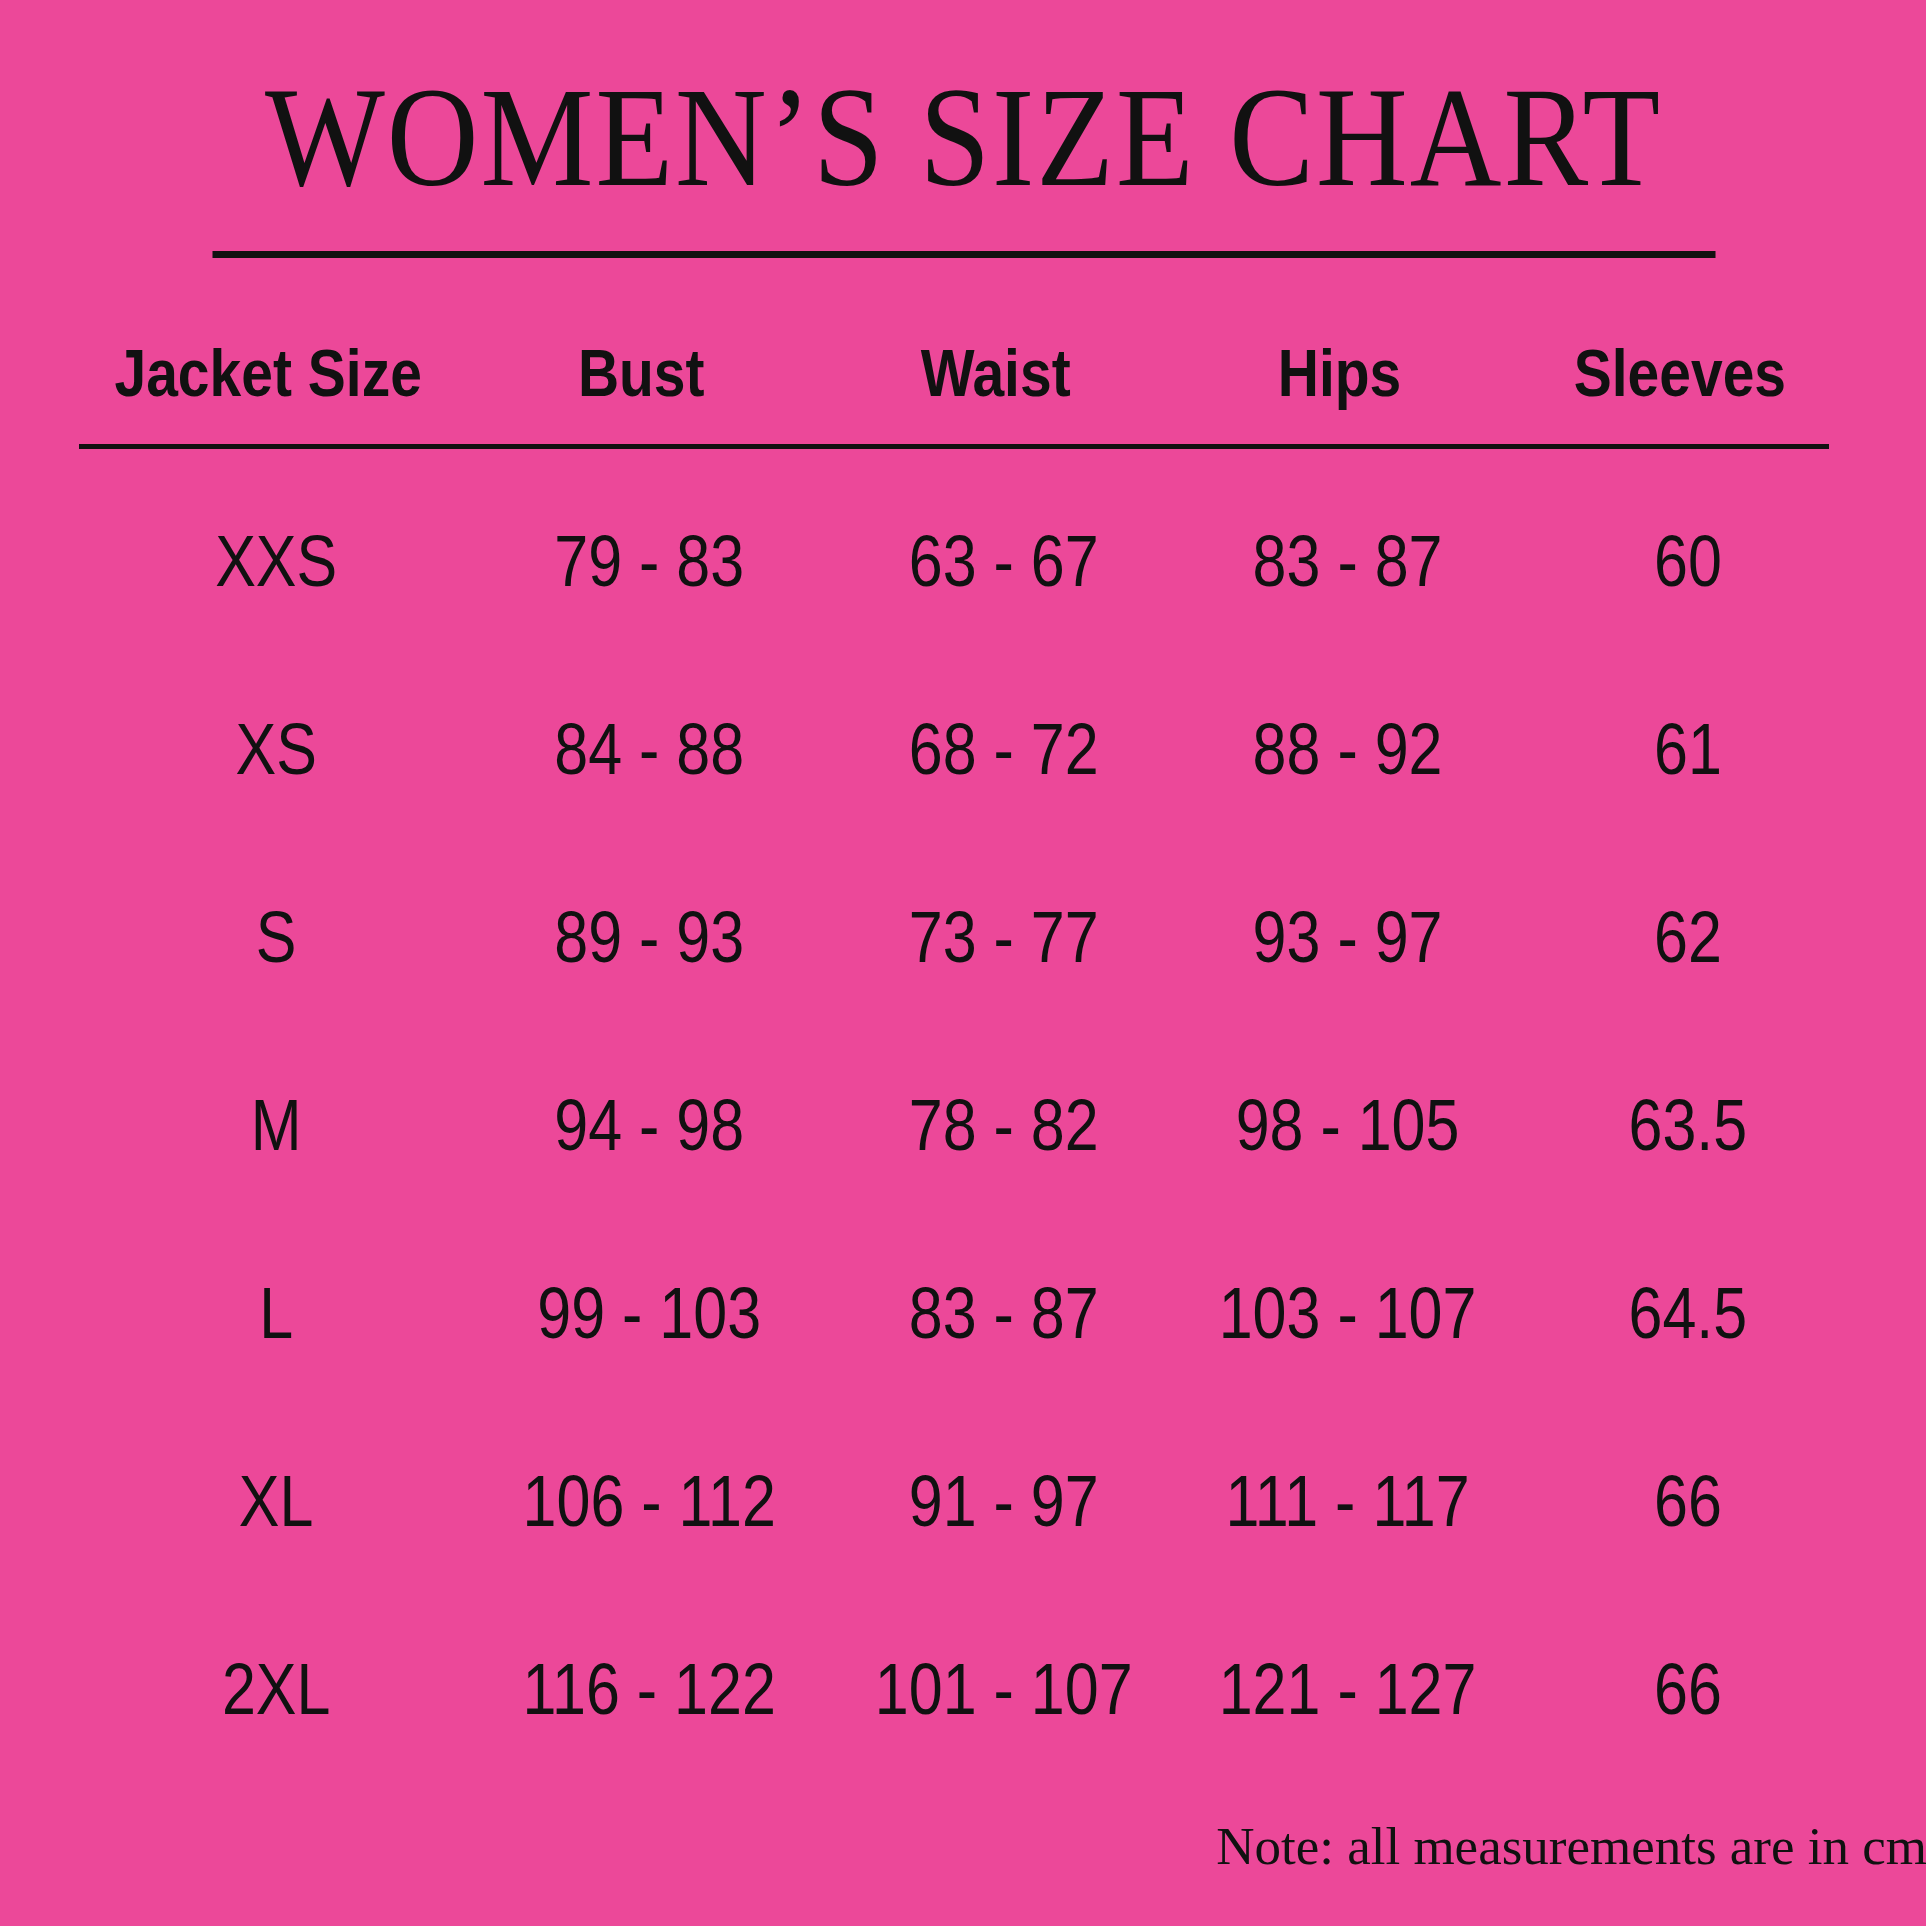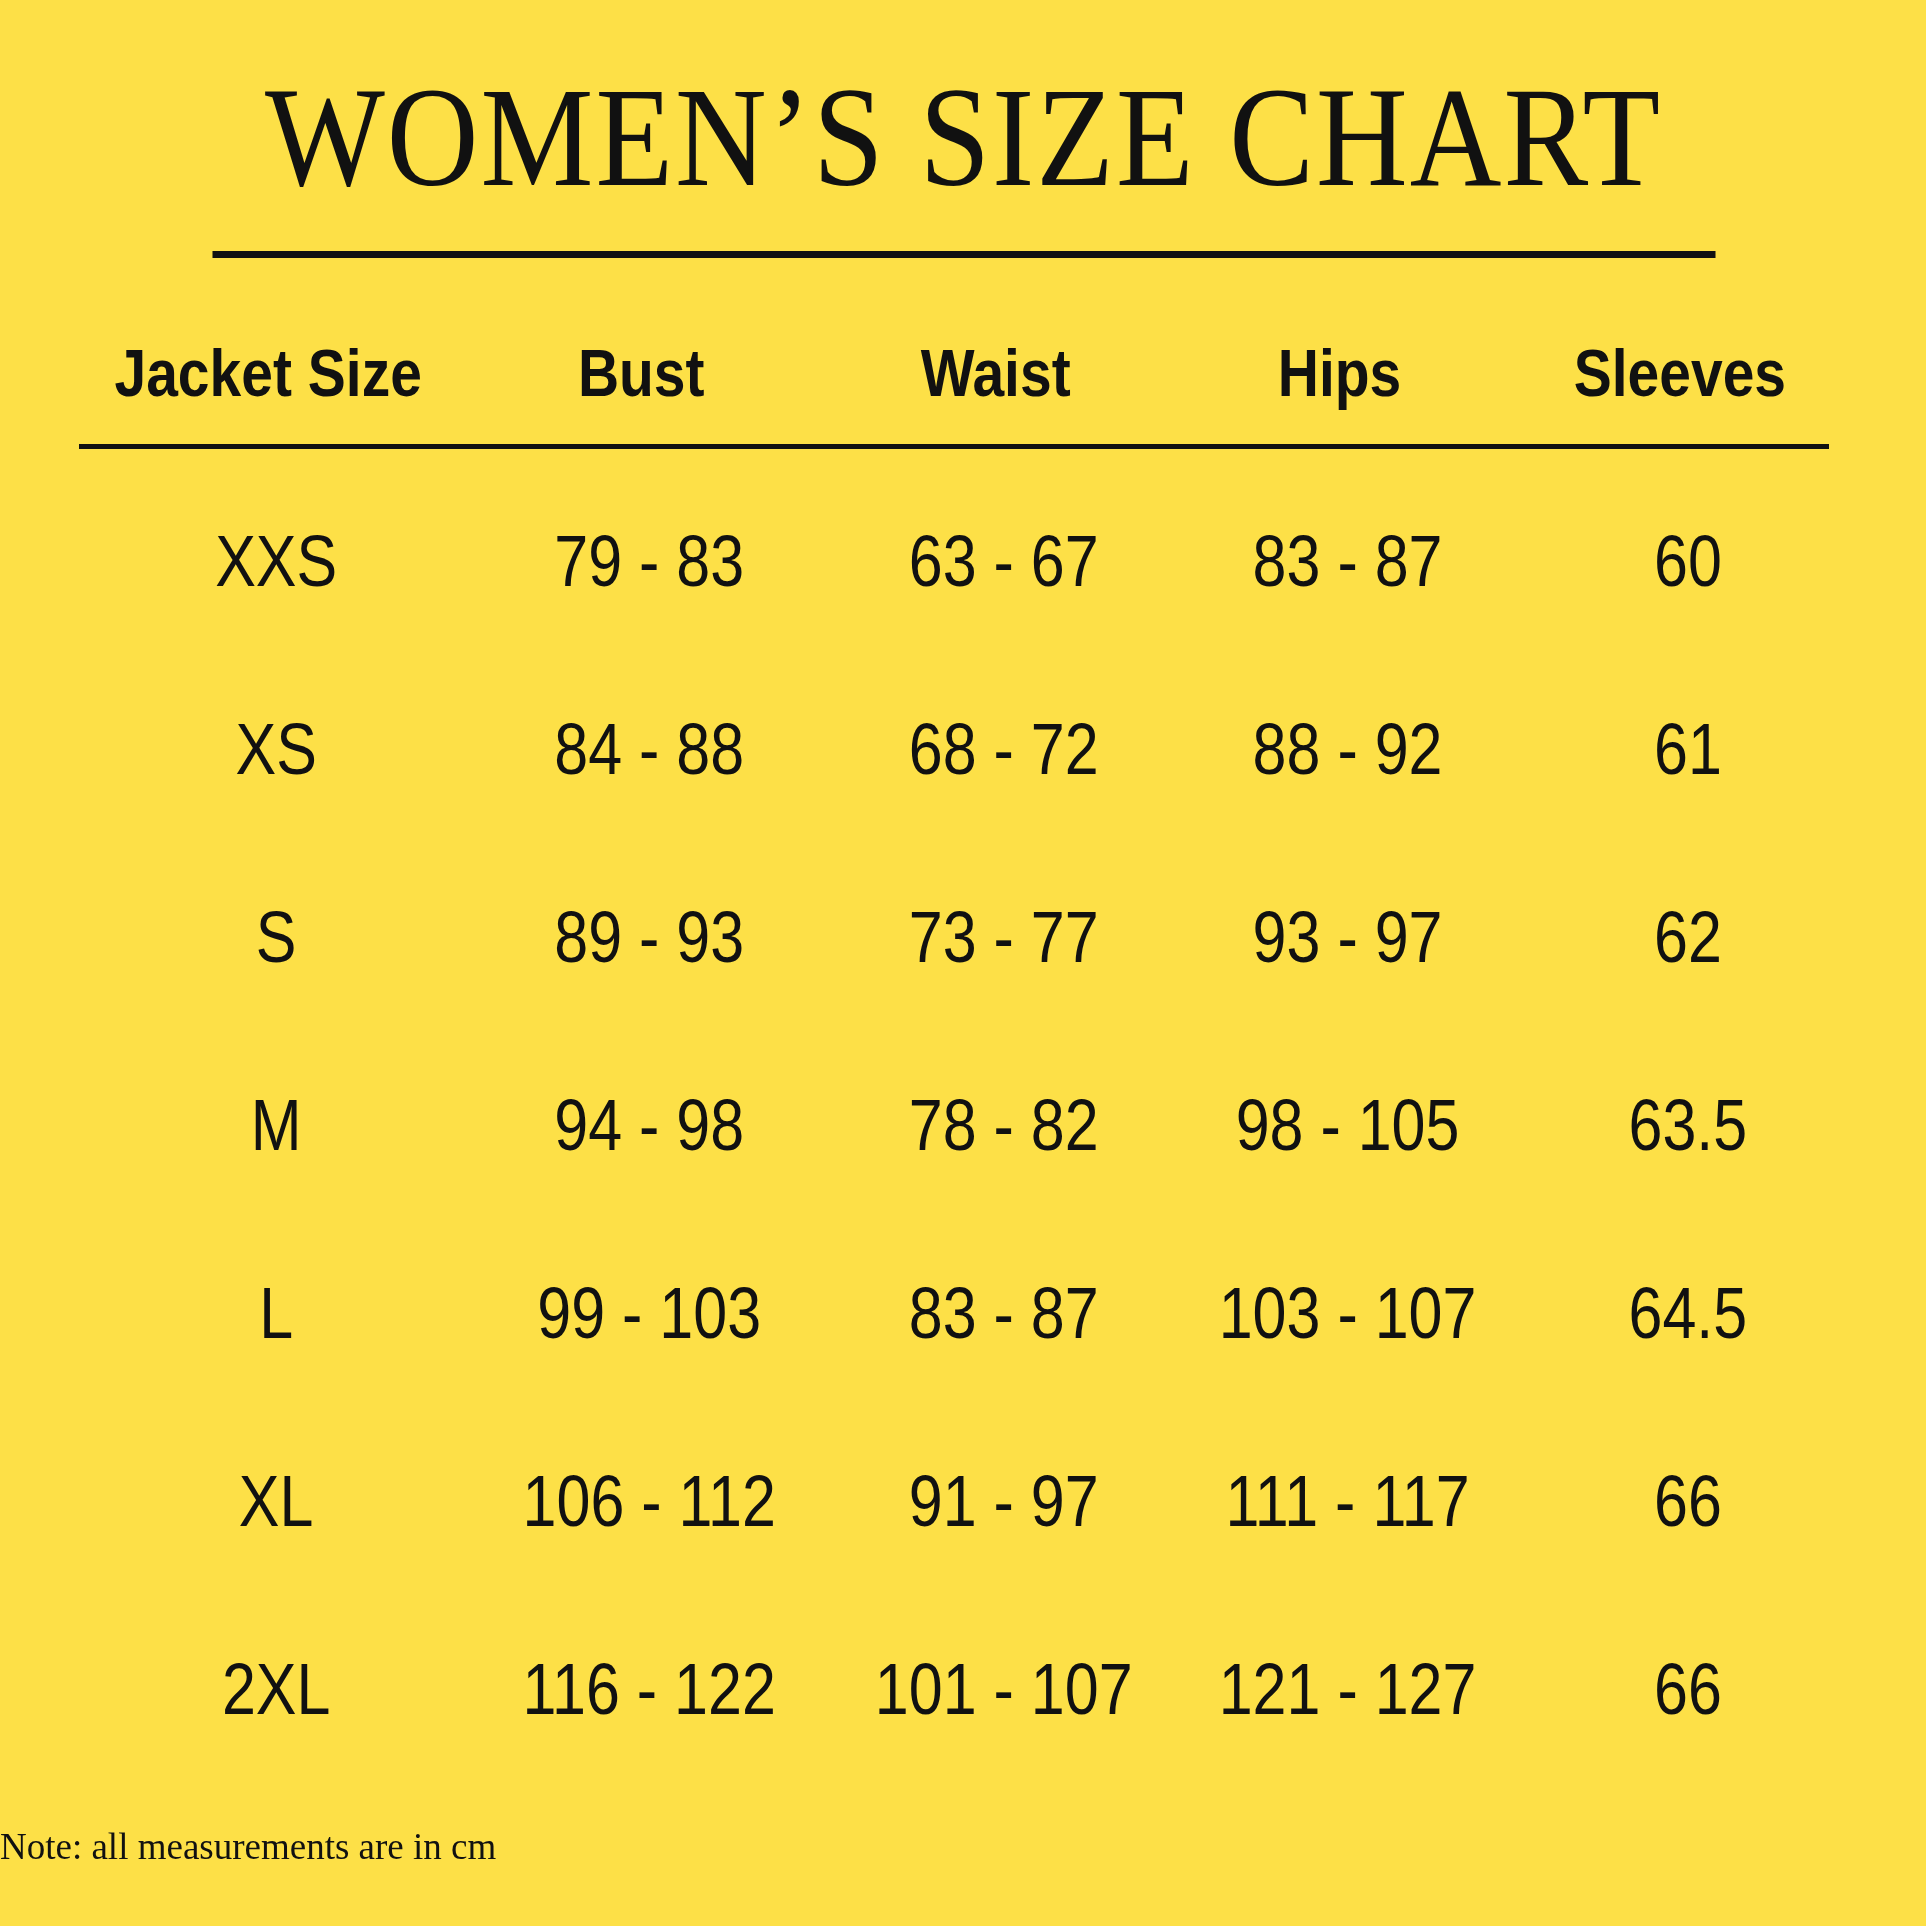--- a/index.html
+++ b/index.html
@@ -4,21 +4,21 @@
 <style>
   html, body {
     margin: 0;
     padding: 0;
     background: #f1f1ef;
   }
   .canvas {
     position: relative;
     width: 1927px;
     height: 1927px;
-    background: #fde047;
+    background: #ec4899;
     color: #111111;
     font-family: "Liberation Sans", sans-serif;
     overflow: hidden;
   }
   .title {
     position: absolute;
     top: 51px;
     left: 0;
     width: 100%;
     text-align: center;
@@ -76,23 +76,23 @@
   }
   .cell {
     text-align: center;
     white-space: nowrap;
   }
   .note {
     position: absolute;
     top: 1814px;
     left: 0;
     width: 100%;
-    text-align: left;
+    text-align: right;
     font-family: "Liberation Serif", serif;
-    font-size: 37px;
+    font-size: 53px;
     line-height: 65px;
   }
 </style>
 </head>
 <body>
 
 <div class="canvas">
 
   <div class="title">WOMEN’S SIZE CHART</div>
   <div class="title-rule"></div>

